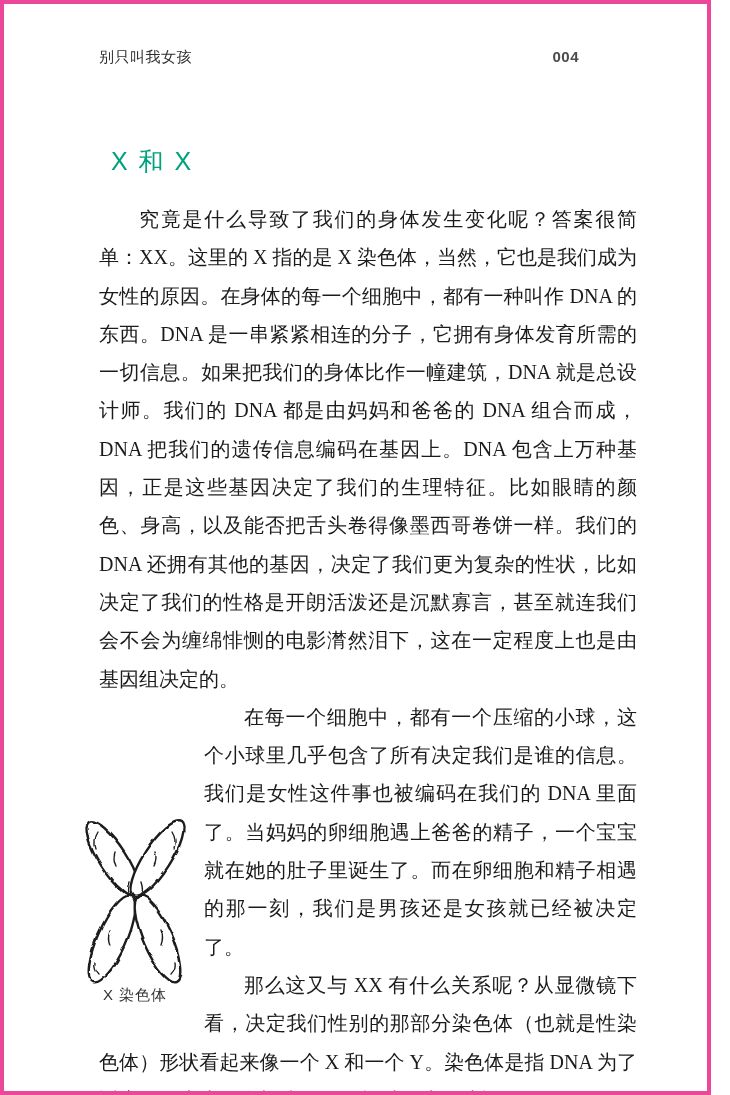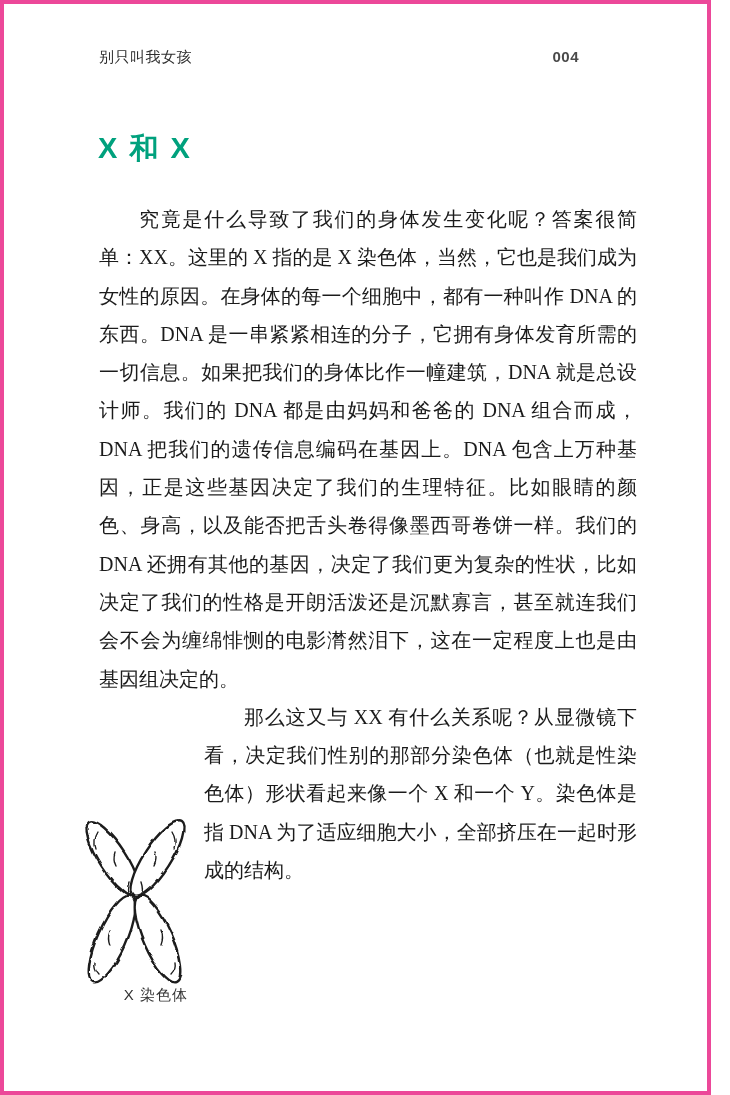--- a/index.html
+++ b/index.html
@@ -29,24 +29,24 @@
     position:absolute; right:33px; top:0;
     font-size:15px; line-height:18px; color:#4a4a4a;
     font-family:"Liberation Sans","DejaVu Sans",sans-serif;
     letter-spacing:0.5px;
     font-weight:bold;
   }
 
   
   .chapter-title {
     position:absolute; left:94px; top:127px;
-    margin:0;
+    margin:13px;
     font-family:"Liberation Sans","DejaVu Sans",sans-serif;
-    font-weight:bold;
-    font-size:29px; line-height:34px;
+    font-weight:normal;
+    font-size:25px; line-height:34px;
     letter-spacing:2px;
   }
 
   
   .body-text {
     position:absolute; left:95px; top:196px; width:538px;
     font-size:20px; line-height:38.3px;
     text-align:justify;
     text-justify:inter-ideograph;
   }
@@ -57,21 +57,21 @@
     float:left;
     width:106px; height:198px;
     margin:114px 16px 0 -17px;   
     text-indent:0;
     display:block;
   }
   .figure-art { display:block; margin:0 auto; }
   .figure-caption {
     display:block;
     margin-top:2px;
-    text-align:right;
+    text-align:center;
     font-family:"Liberation Sans","DejaVu Sans",sans-serif;
     font-size:15px; line-height:18px; color:#333333;
     letter-spacing:1px;
   }
 </style>
 </head>
 <body>
 
 <div class="page">
 
@@ -113,19 +113,19 @@
               <path d="M13 150 c-1 5 1 9 4 12"></path>
               <path d="M27 118 c-2 5 -2 10 0 15"></path>
               <path d="M93 150 c1 5 -1 9 -4 12"></path>
               <path d="M79 118 c2 5 2 10 0 15"></path>
               <path d="M47 70 c-2 6 -2 10 0 14"></path>
               <path d="M59 70 c2 6 2 10 0 14"></path>
             </g>
           </g>
         </svg>
         <span class="figure-caption">X 染色体</span>
-      </span>
+      </span><span>在每一个细胞中，都有一个压缩的小球，这个小球里几乎包含了所有决定我们是谁的信息。我们是女性这件事也被编码在我们的 DNA 里面了。当妈妈的卵细胞遇上爸爸的精子，一个宝宝就在她的肚子里诞生了。而在卵细胞和精子相遇的那一刻，我们是男孩还是女孩就已经被决定了。</span>
     </p>
 
     <p>那么这又与 XX 有什么关系呢？从显微镜下看，决定我们性别的那部分染色体（也就是性染色体）形状看起来像一个 X 和一个 Y。染色体是指 DNA 为了适应细胞大小，全部挤压在一起时形成的结构。</p>
 
   </div>
 </div>
 
 </body></html>

